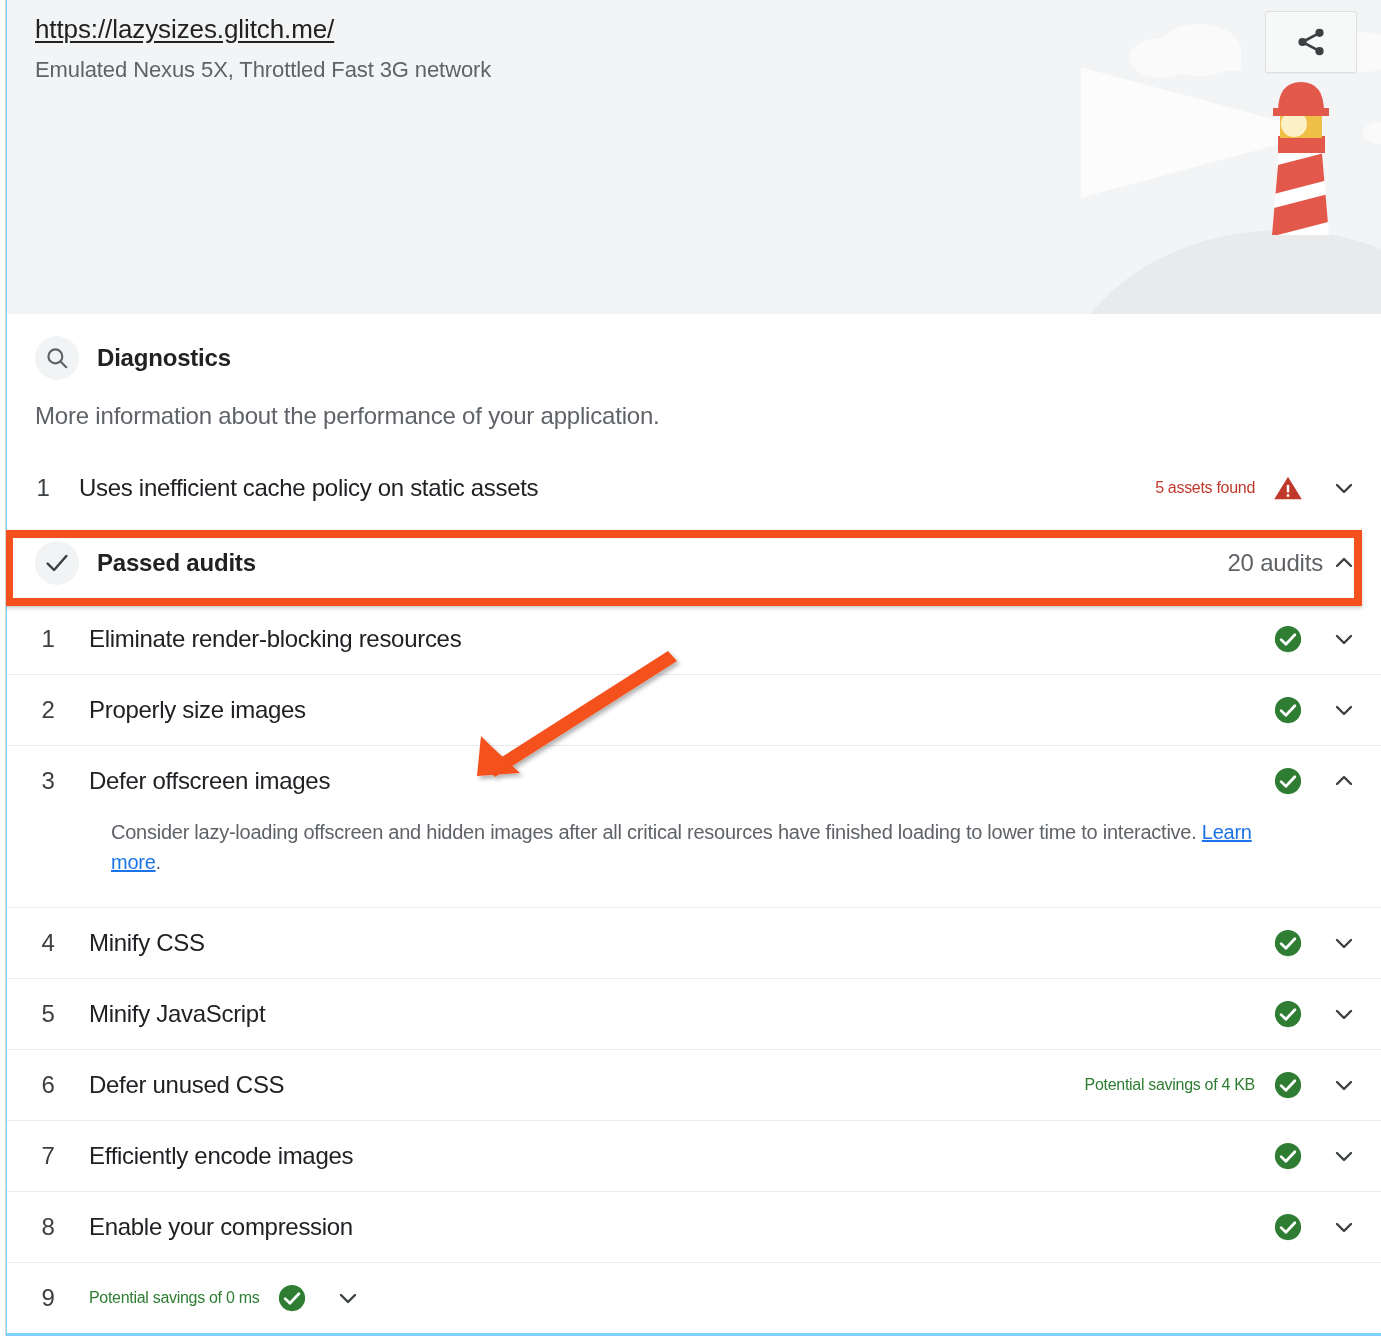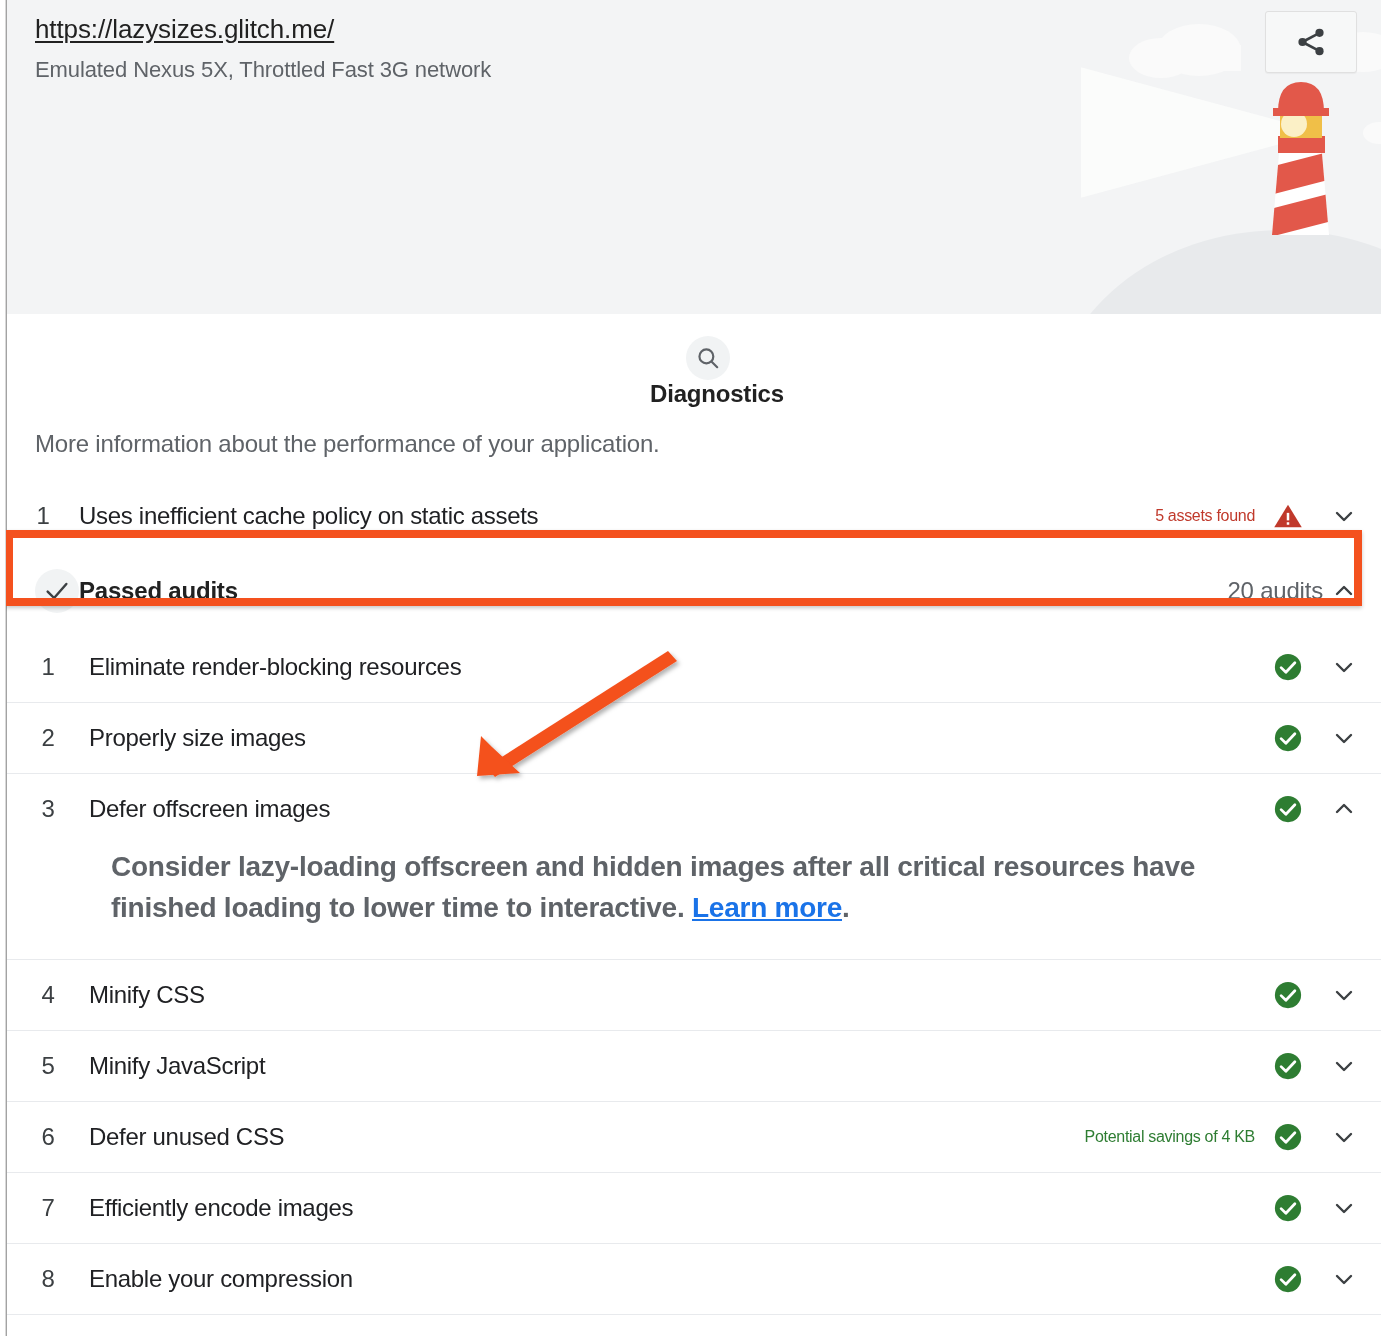--- a/index.html
+++ b/index.html
@@ -9,21 +9,21 @@
     height: 1336px;
     background: #ffffff;
     font-family: "Liberation Sans", sans-serif;
     overflow: hidden;
   }
 
   #page {
     position: relative;
     width: 1381px;
     height: 1336px;
-    background: #a3a3a3;
+    background: #7dd3fc;
     overflow: hidden;
   }
 
   
   .window-edge-left {
     position: absolute;
     left: 0; top: 0;
     width: 6px; height: 1336px;
     background: #ffffff;
     border-right: 1px solid #d8d8d8;
@@ -91,21 +91,20 @@
     position: absolute;
     left: 7px; top: 314px;
     width: 1374px;
     background: #ffffff;
   }
 
   .diag-head {
     display: flex;
     align-items: center;
     padding: 22px 0 0 28px;
-    flex-direction: column;
   }
 
   .circle-icon {
     width: 44px; height: 44px;
     border-radius: 50%;
     background: #f1f3f4;
     display: flex;
     align-items: center;
     justify-content: center;
     flex: none;
@@ -191,42 +190,42 @@
     display: flex;
     align-items: center;
     height: 80px;
     padding-left: 28px;
     padding-right: 22px;
     background: #ffffff;
     cursor: pointer;
   }
 
   .sect-title {
+    margin-left: 18px;
     font-size: 24px;
     font-weight: bold;
     color: #212121;
     letter-spacing: -0.2px;
     flex: 1;
   }
 
   .sect-count {
     font-size: 24px;
     color: #5f6368;
     letter-spacing: -0.2px;
     margin-right: 6px;
   }
 
   
   .desc-block {
     padding: 2px 120px 30px 104px;
-    font-size: 28px;
+    font-size: 20px;
     line-height: 1.48;
     color: #5f6368;
     letter-spacing: -0.25px;
-    font-weight: bold;
   }
   .desc-block a {
     color: #1a73e8;
     text-decoration: underline;
   }
 
   
   .annot-rect {
     position: absolute;
     left: 5px; top: 530px;

